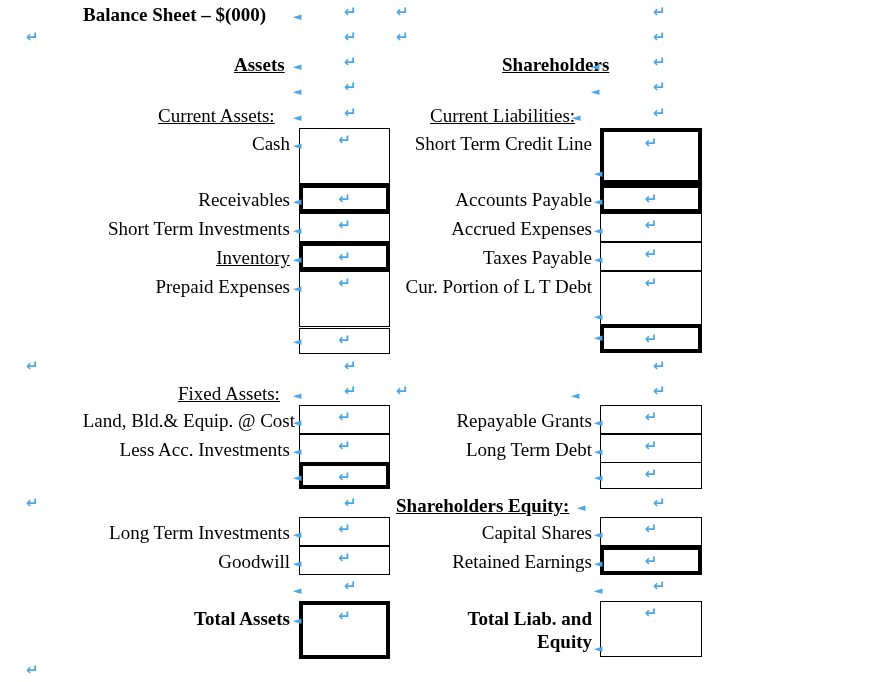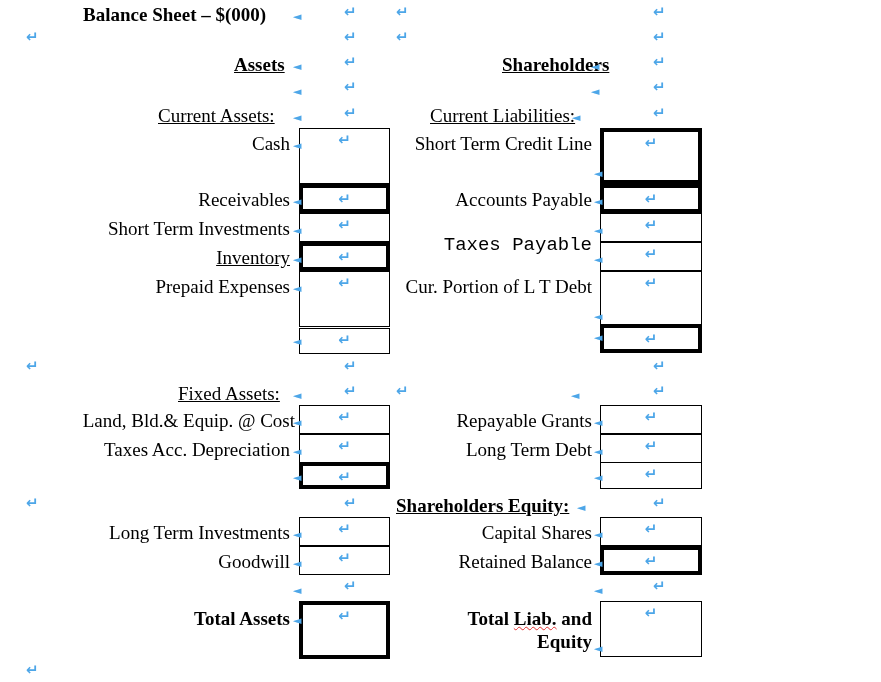--- a/index.html
+++ b/index.html
@@ -75,21 +75,20 @@
   .cell{
     position:absolute;
     background:#ffffff;
     box-sizing:border-box;
     border:1px solid #000;
   }
   .cell.thick{border:4px solid #000;}
 
   .spell{
     border-bottom:2px wavy #e03030;
-    text-decoration:underline;
     text-decoration-color:#e03030;
     text-decoration-style:wavy;
     text-decoration-thickness:1px;
   }
   .cellmark{
     position:absolute;
     left:50%;
     transform:translateX(-50%);
     top:4px;
     color:#4DA6E8;
@@ -191,23 +190,24 @@
   <div class="cell thick" style="left:600px;top:324px;width:102px;height:29px;">
     <span class="cellmark">↵</span>
   </div>
 
   <div class="lbl wrap" style="left:380px;top:132px;width:212px;">Short Term Credit Line</div>
   <span class="tabmark" style="left:594px;top:168px;">◄</span>
 
   <div class="lbl" style="left:380px;top:188px;width:212px;">Accounts Payable</div>
   <span class="tabmark" style="left:594px;top:196px;">◄</span>
 
+  <div class="lbl" style="left:380px;top:217px;width:212px;">Accrued Expenses</div>
   <span class="tabmark" style="left:594px;top:225px;">◄</span>
 
-  <div class="lbl" style="left:380px;top:234px;width:212px;font-family:Liberation Mono, monospace;">Taxes Payable</div>
+  <div class="lbl" style="left:380px;top:246px;width:212px;">Taxes Payable</div>
   <span class="tabmark" style="left:594px;top:254px;">◄</span>
 
   <div class="lbl wrap" style="left:380px;top:275px;width:212px;">Cur. Portion of L T Debt</div>
   <span class="tabmark" style="left:594px;top:311px;">◄</span>
 
   <span class="tabmark" style="left:594px;top:332px;">◄</span>
 
   <span class="pilcrow" style="left:26px;top:359px;">↵</span>
   <span class="pilcrow" style="left:344px;top:359px;">↵</span>
   <span class="pilcrow" style="left:653px;top:359px;">↵</span>
@@ -226,21 +226,21 @@
   <div class="cell" style="left:299px;top:434px;width:91px;height:29px;">
     <span class="cellmark">↵</span>
   </div>
   <div class="cell thick" style="left:299px;top:462px;width:91px;height:27px;">
     <span class="cellmark">↵</span>
   </div>
 
   <div class="lbl" style="left:25px;top:409px;width:270px;">Land, Bld.&amp; Equip. @ Cost</div>
   <span class="tabmark" style="left:293px;top:417px;">◄</span>
 
-  <div class="lbl" style="left:20px;top:438px;width:270px;">Taxes Acc. Depreciation</div>
+  <div class="lbl" style="left:20px;top:438px;width:270px;">Less Acc. Investments</div>
   <span class="tabmark" style="left:293px;top:446px;">◄</span>
 
   <span class="tabmark" style="left:293px;top:472px;">◄</span>
 
   <div class="cell" style="left:600px;top:405px;width:102px;height:29px;">
     <span class="cellmark">↵</span>
   </div>
   <div class="cell" style="left:600px;top:434px;width:102px;height:29px;">
     <span class="cellmark">↵</span>
   </div>
@@ -279,21 +279,21 @@
   <div class="cell" style="left:600px;top:517px;width:102px;height:29px;">
     <span class="cellmark">↵</span>
   </div>
   <div class="cell thick" style="left:600px;top:546px;width:102px;height:29px;">
     <span class="cellmark">↵</span>
   </div>
 
   <div class="lbl" style="left:392px;top:521px;width:200px;">Capital Shares</div>
   <span class="tabmark" style="left:594px;top:529px;">◄</span>
 
-  <div class="lbl" style="left:392px;top:550px;width:200px;">Retained Balance</div>
+  <div class="lbl" style="left:392px;top:550px;width:200px;">Retained Earnings</div>
   <span class="tabmark" style="left:594px;top:558px;">◄</span>
 
   <span class="tabmark" style="left:293px;top:585px;">◄</span>
   <span class="pilcrow" style="left:344px;top:579px;">↵</span>
   <span class="tabmark" style="left:594px;top:585px;">◄</span>
   <span class="pilcrow" style="left:653px;top:579px;">↵</span>
 
   <div class="cell thick" style="left:299px;top:601px;width:91px;height:58px;">
     <span class="cellmark">↵</span>
   </div>

